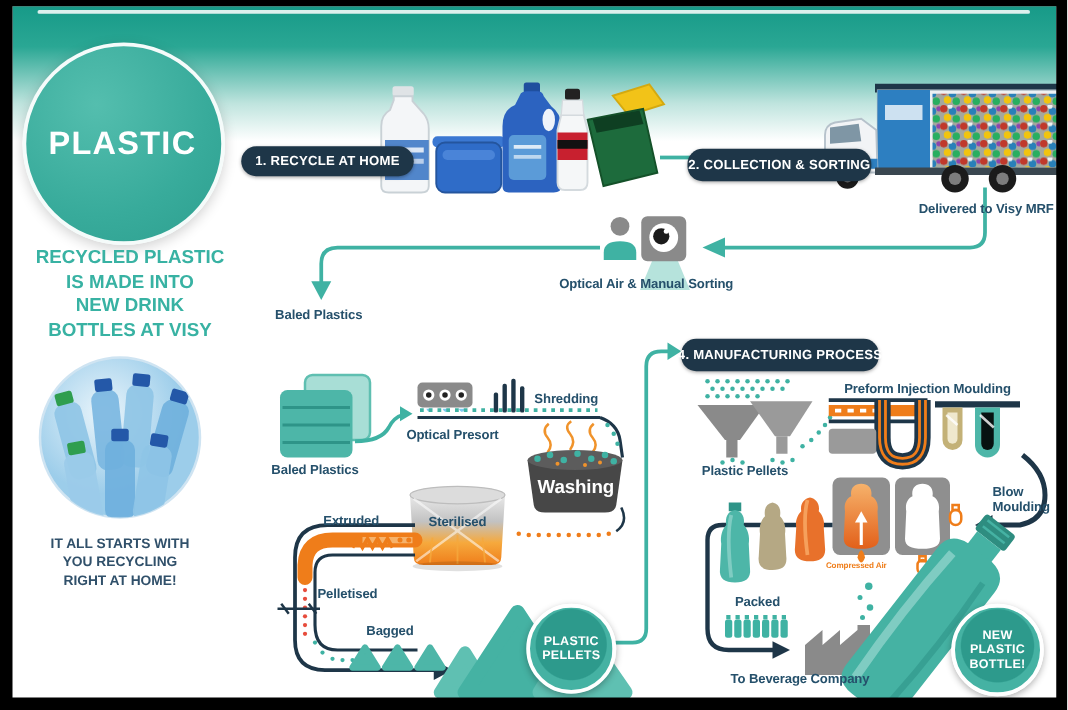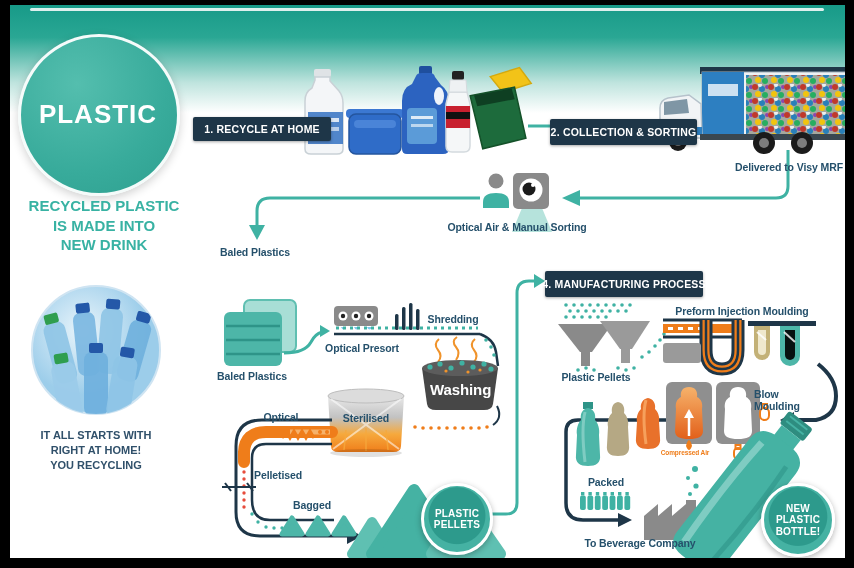--- a/index.html
+++ b/index.html
@@ -5,22 +5,22 @@
   html,body{margin:0;padding:0;background:#fff;}
   #stage{position:relative;width:854px;height:568px;overflow:hidden;background:#fff;
          font-family:"Liberation Sans","DejaVu Sans",sans-serif;}
   #topband{position:absolute;left:10px;right:9px;top:5px;height:108px;
            background:linear-gradient(180deg,#179a88 0%,#2aa794 30%,#bfe4de 72%,rgba(255,255,255,0) 100%);z-index:0;}
   #topline{position:absolute;left:30px;right:30px;top:8px;height:3px;background:rgba(255,255,255,.85);border-radius:2px;z-index:1;}
   #frame{position:absolute;inset:0;border:solid #000;border-width:5px 9px 10px 10px;pointer-events:none;z-index:9;}
   svg{position:absolute;left:0;top:0;z-index:1;}
   .lbl{position:absolute;font-weight:bold;font-size:10.5px;color:#25506b;text-align:center;
        line-height:1.15;letter-spacing:-0.1px;white-space:nowrap;z-index:3;}
-  .lbl.wrap{white-space:normal;}
-  .badge{position:absolute;background:#1e3648;color:#fff;border-radius:2px;font-weight:bold;
+  .lbl.wrap{white-space:normal;margin-left:40px;}
+  .badge{position:absolute;background:#1e3648;color:#fff;border-radius:12px;font-weight:bold;
          font-size:10.5px;display:flex;align-items:center;justify-content:center;letter-spacing:.2px;
          box-shadow:0 1px 3px rgba(0,0,0,.35);z-index:3;white-space:nowrap;}
   .cbadge{position:absolute;border-radius:50%;border:3px solid #fff;color:#fff;font-weight:bold;
           background:radial-gradient(circle at 50% 45%, #2d9a8c 0 57%, #45b2a3 59%);
           box-shadow:0 2px 6px rgba(0,0,0,.3);display:flex;flex-direction:column;align-items:center;
           justify-content:center;text-align:center;line-height:1.12;z-index:4;letter-spacing:.2px;}
   #logo-circle{position:absolute;left:18px;top:34px;width:156px;height:156px;border-radius:50%;
           background:radial-gradient(circle at 36% 30%,#54beae 0%,#3aa failed 0%,#38ab9b 60%,#2d9f8f 100%);
           background:radial-gradient(circle at 36% 30%,#54beae 0%,#38ab9b 60%,#2d9f8f 100%);
           border:3px solid rgba(255,255,255,.95);box-shadow:0 3px 10px rgba(0,0,0,.18);z-index:2;}
@@ -478,40 +478,41 @@
       <path d="M782,444 q4,60 0,120" stroke="#2e9488" stroke-width="5" fill="none" opacity=".6"></path>
     </g>
   </svg>
 
   <div id="logo-circle"></div>
   <div id="logo-text">PLASTIC</div>
   <div class="side-teal">
     <div>RECYCLED PLASTIC</div>
     <div>IS MADE INTO</div>
     <div>NEW DRINK</div>
+    <div>BOTTLES AT VISY</div>
   </div>
   <div class="side-navy">
     <div>IT ALL STARTS WITH</div>
+    <div>YOU RECYCLING</div>
     <div>RIGHT AT HOME!</div>
-    <div>YOU RECYCLING</div>
   </div>
 
   <div class="badge" style="left:193px;top:117px;width:138px;height:24px;">1. RECYCLE AT HOME</div>
   <div class="badge" style="left:550px;top:119px;width:147px;height:26px;">2. COLLECTION &amp; SORTING</div>
   <div class="badge" style="left:545px;top:271px;width:158px;height:26px;">4. MANUFACTURING PROCESS</div>
 
   <div class="lbl" style="left:726px;top:161px;width:126px;">Delivered to Visy MRF</div>
   <div class="lbl" style="left:441px;top:221px;width:152px;">Optical Air &amp; Manual Sorting</div>
   <div class="lbl" style="left:214px;top:246px;width:82px;">Baled Plastics</div>
   <div class="lbl" style="left:211px;top:370px;width:82px;">Baled Plastics</div>
   <div class="lbl" style="left:320px;top:342px;width:84px;">Optical Presort</div>
   <div class="lbl" style="left:424px;top:313px;width:58px;">Shredding</div>
   <div class="lbl" style="left:430px;top:381px;width:60px;color:#fff;font-size:15px;">Washing</div>
   <div class="lbl" style="left:336px;top:412px;width:60px;">Sterilised</div>
-  <div class="lbl" style="left:253px;top:411px;width:56px;">Optical</div>
+  <div class="lbl" style="left:253px;top:411px;width:56px;">Extruded</div>
   <div class="lbl" style="left:248px;top:469px;width:60px;">Pelletised</div>
   <div class="lbl" style="left:289px;top:499px;width:46px;">Bagged</div>
   <div class="lbl" style="left:552px;top:371px;width:88px;">Plastic Pellets</div>
   <div class="lbl" style="left:666px;top:305px;width:152px;">Preform Injection Moulding</div>
   <div class="lbl wrap" style="left:754px;top:388px;width:58px;text-align:left;">Blow Moulding</div>
   <div class="lbl" style="left:656px;top:449px;width:58px;color:#ef7d1a;font-size:6.5px;">Compressed Air</div>
   <div class="lbl" style="left:583px;top:476px;width:46px;">Packed</div>
   <div class="lbl" style="left:578px;top:537px;width:124px;">To Beverage Company</div>
 
   <div class="cbadge" style="left:421px;top:483px;width:66px;height:66px;font-size:10px;">

